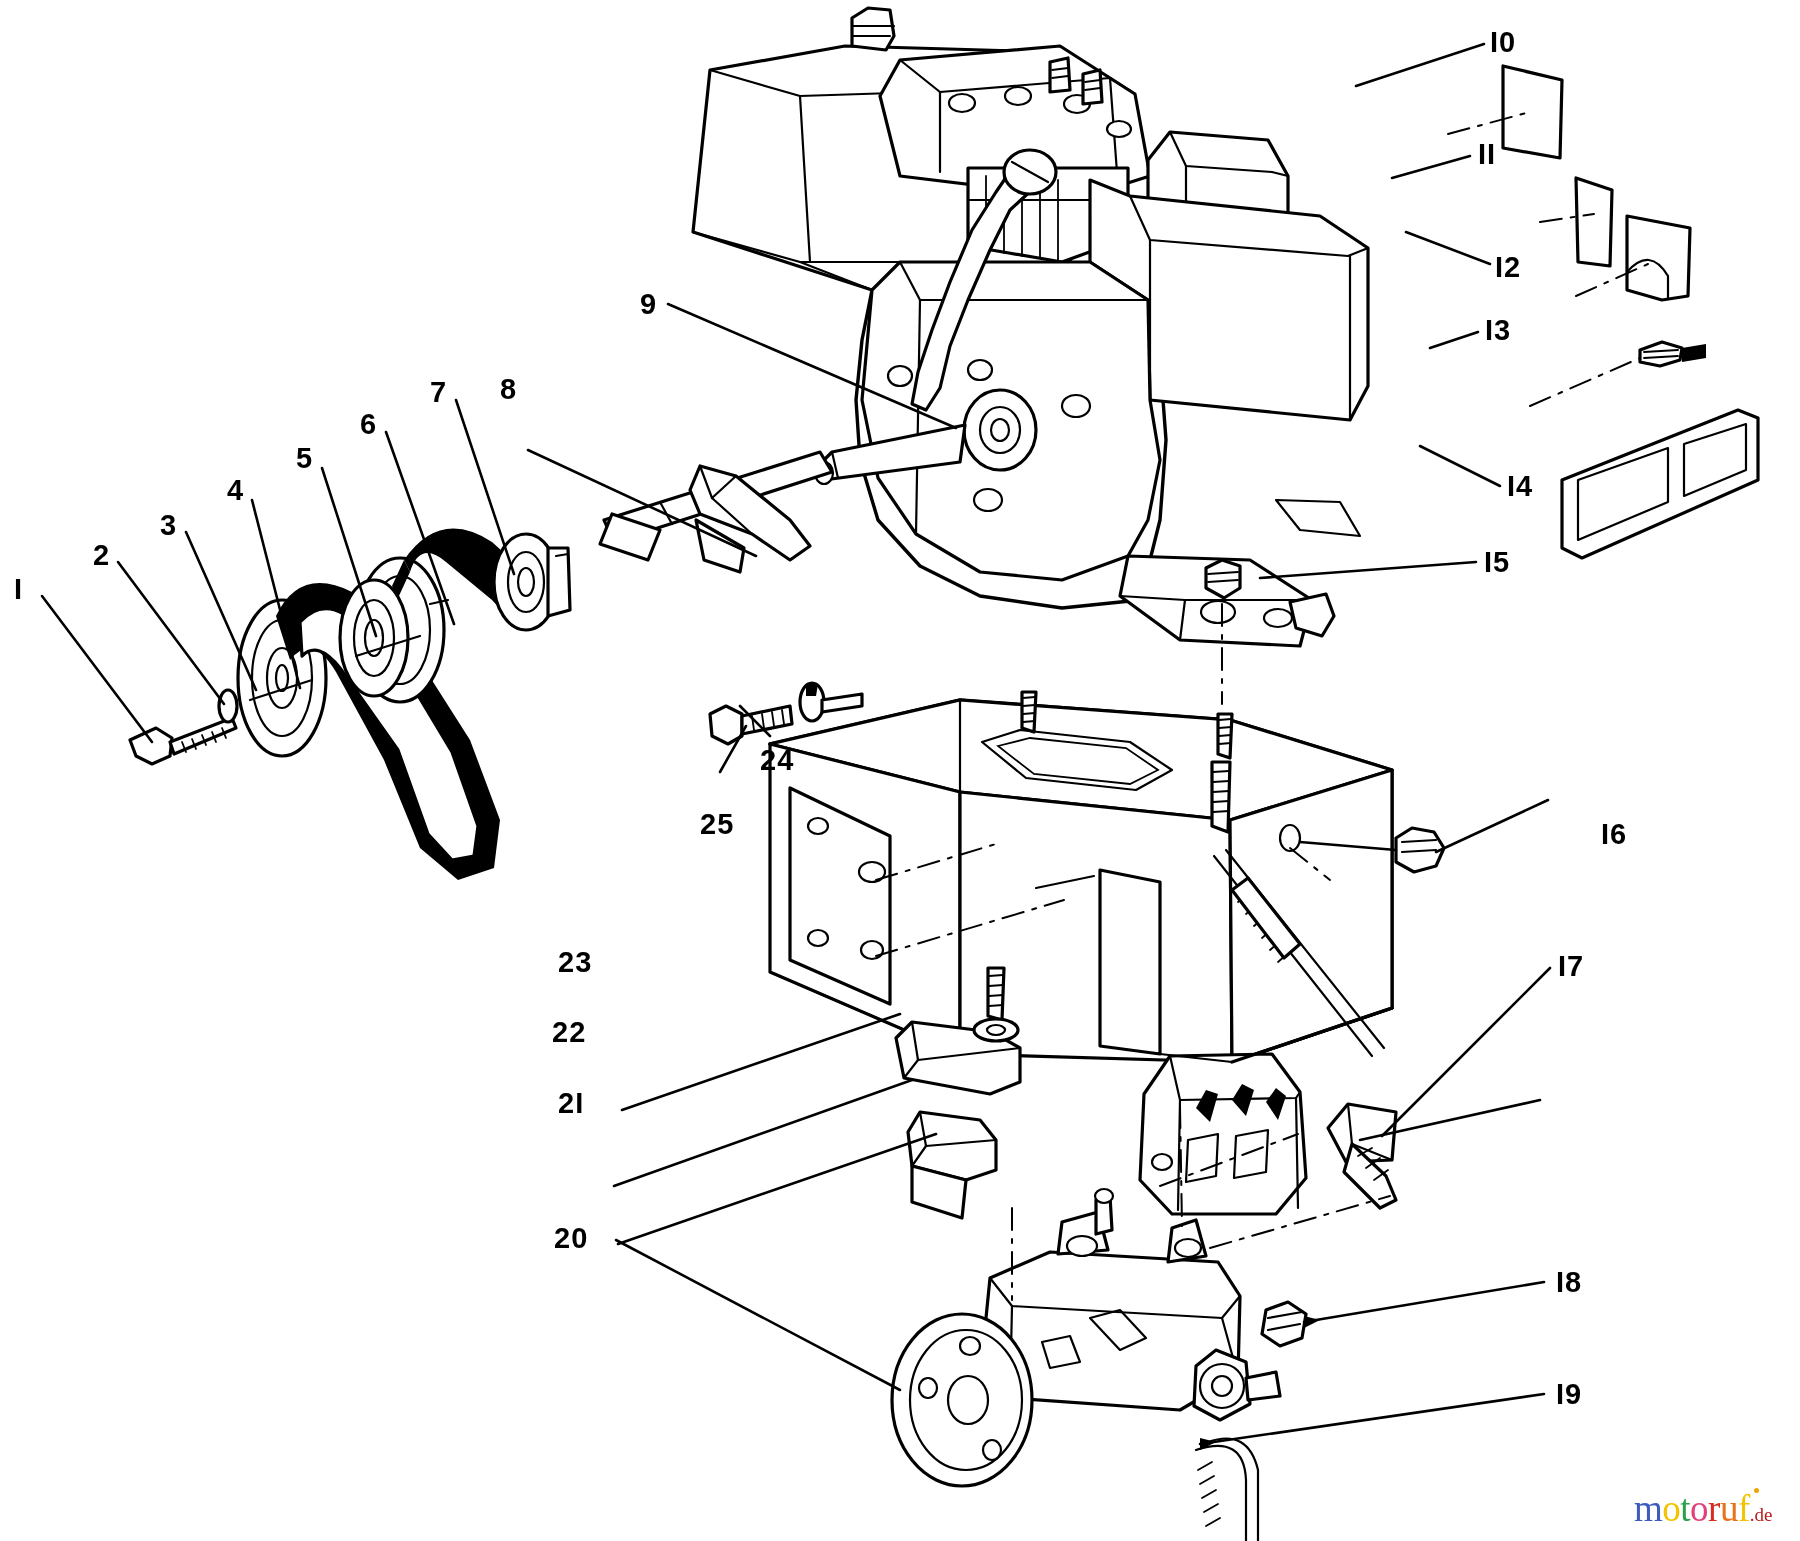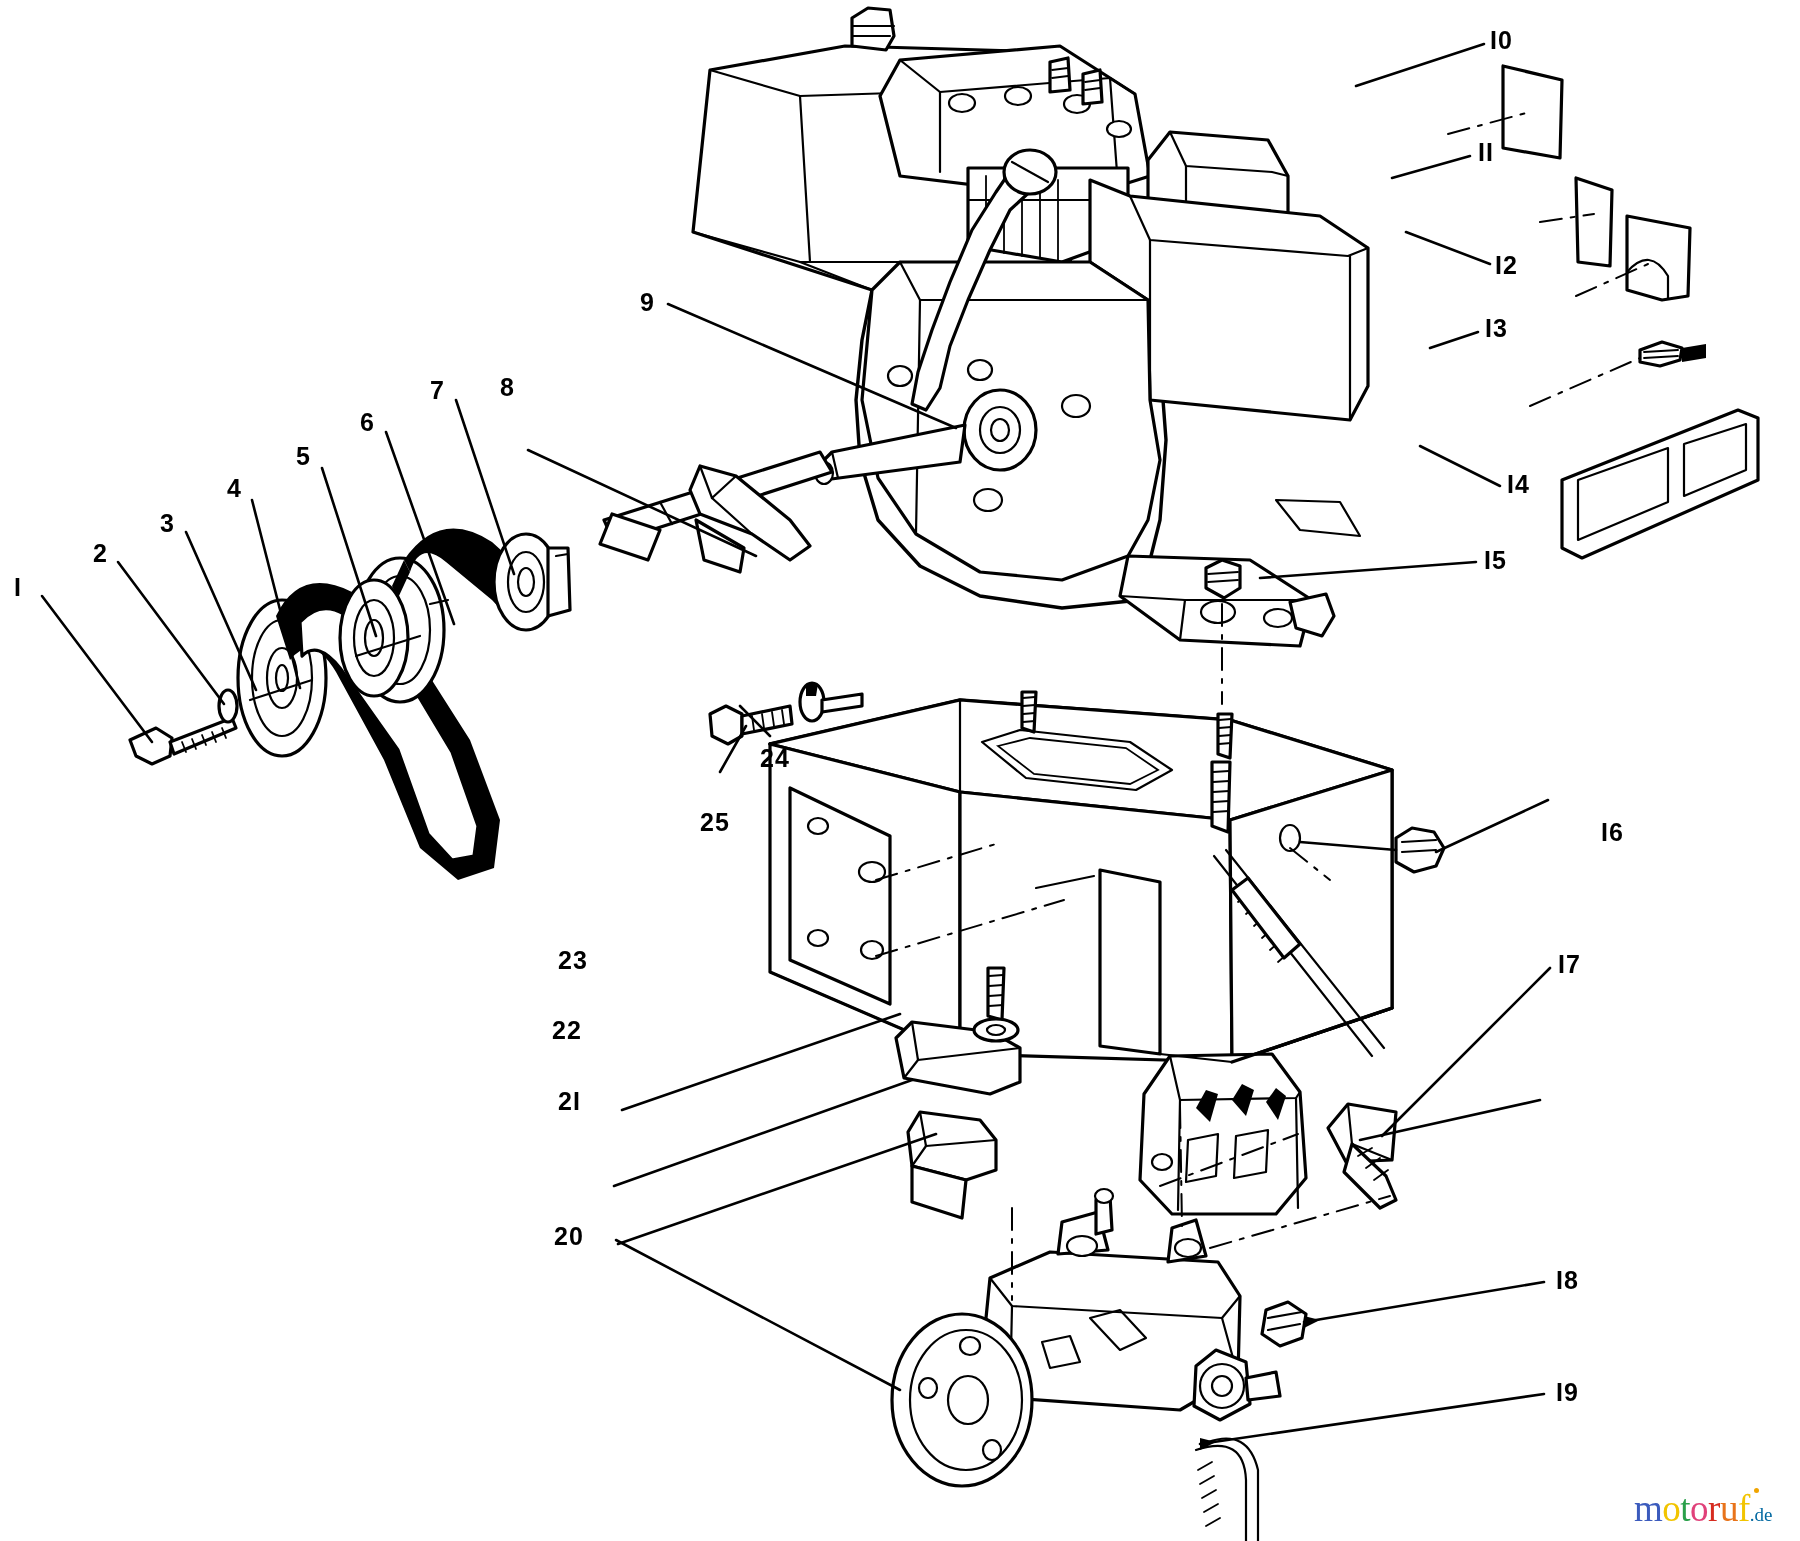--- a/index.html
+++ b/index.html
@@ -8,38 +8,38 @@
     position:relative;
     width:1800px;height:1541px;
     background:#ffffff;
     overflow:hidden;
   }
   #art{position:absolute;left:0;top:0;width:1800px;height:1541px;}
   .callout{
     position:absolute;
     font-family:"Liberation Sans",sans-serif;
     font-weight:bold;
-    font-size:25px;
+    font-size:29px;
     color:#000000;
     letter-spacing:1px;
     line-height:1;
     white-space:nowrap;
     user-select:none;
   }
   #watermark{
     position:absolute;
     left:1634px;top:1490px;
     font-family:"Liberation Serif",serif;
     font-size:37px;
     letter-spacing:-0.5px;
     white-space:nowrap;
     line-height:1;
   }
   #watermark .wm-l{display:inline-block;}
-  #watermark .wm-tld{font-size:19px;color:#0369a1;letter-spacing:0;margin-top:12px;}
+  #watermark .wm-tld{font-size:19px;color:#b91c1c;letter-spacing:0;margin-top:12px;}
   #watermark .wm-dot{
     position:absolute;left:120px;top:-2px;
     width:5px;height:5px;border-radius:50%;background:#f0a400;
   }
 </style>
 </head>
 <body>
 
 <div id="sheet">
 

